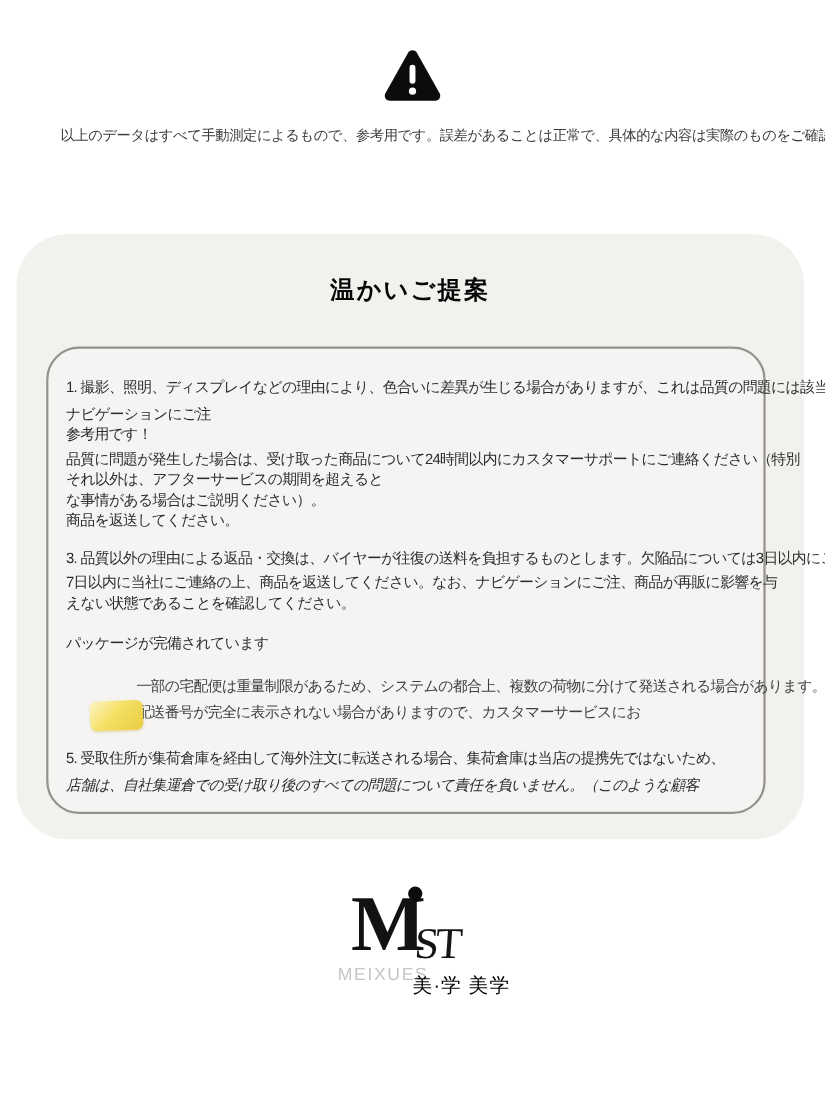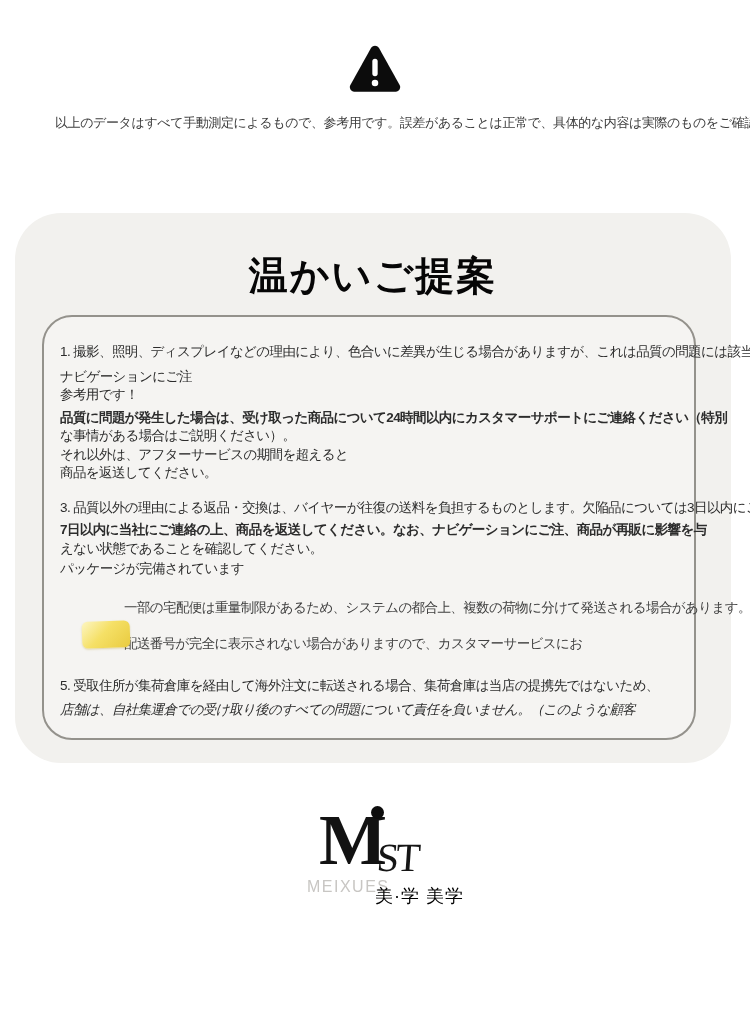--- a/index.html
+++ b/index.html
@@ -15,39 +15,39 @@
     position:absolute;left:55px;top:114px;white-space:nowrap;
     font-size:13px;letter-spacing:-0.4px;color:#3c3c3c;
   }
   
   .card{
     position:absolute;left:15px;top:213px;width:716px;height:550px;
     background:#f2f1ee;border-radius:46px;
   }
   .card-title{
     position:absolute;left:0;top:36px;width:100%;text-align:center;
-    font-size:39px;font-weight:800;color:#060606;letter-spacing:2px;
+    font-size:22px;font-weight:800;color:#060606;letter-spacing:2px;
   }
   
   .notice-box{
     position:absolute;left:27px;top:102px;width:654px;height:425px;
     background:#f5f4f2;border:2px solid #94928c;border-radius:30px;
     padding:26px 0 0 16px;box-sizing:border-box;overflow:visible;
   }
   .ln{
     font-size:13.5px;line-height:18.5px;letter-spacing:-0.6px;
     color:#2c2c2c;white-space:nowrap;
   }
   .gap6{margin-top:6px;}
-  .gap4{margin-top:4px;font-weight:bold;}
+  .gap4{margin-top:4px;}
   .gap16{margin-top:16px;}
-  .gap2{margin-top:2px;}
+  .gap2{margin-top:18px;}
   .red-block{position:relative;margin-top:20px;padding-left:64px;}
   .red{color:#404040;}
-  .red-gap{margin-top:18px;}
+  .red-gap{margin-top:6px;}
   .yellow-chip{
     position:absolute;left:22px;top:22px;width:48px;height:27px;
     border-radius:6px;transform:rotate(-2deg);
     background:linear-gradient(135deg,#fdf6c4 0%,#f5e066 45%,#e9cb3f 100%);
     box-shadow:0 1px 2px rgba(180,150,30,0.35);
   }
   .sec5{margin-top:23px;}
   .gap6b{margin-top:6px;font-style:italic;}
   .watermark{
     position:absolute;left:465px;top:322px;width:14px;height:8px;
@@ -97,22 +97,22 @@
 <div class="card">
   <div class="card-title">温かいご提案</div>
   <div class="watermark"></div>
 
   <div class="notice-box">
     <div class="ln">1. 撮影、照明、ディスプレイなどの理由により、色合いに差異が生じる場合がありますが、これは品質の問題には該当しません。</div>
     <div class="ln gap6">ナビゲーションにご注</div>
     <div class="ln">参考用です！</div>
 
     <div class="ln gap4">品質に問題が発生した場合は、受け取った商品について24時間以内にカスタマーサポートにご連絡ください（特別</div>
+    <div class="ln">それ以外は、アフターサービスの期間を超えると</div>
     <div class="ln">な事情がある場合はご説明ください）。</div>
-    <div class="ln">それ以外は、アフターサービスの期間を超えると</div>
     <div class="ln">商品を返送してください。</div>
 
     <div class="ln gap16">3. 品質以外の理由による返品・交換は、バイヤーが往復の送料を負担するものとします。欠陥品については3日以内にご連絡ください。</div>
     <div class="ln gap4">7日以内に当社にご連絡の上、商品を返送してください。なお、ナビゲーションにご注、商品が再販に影響を与</div>
     <div class="ln">えない状態であることを確認してください。</div>
     <div class="ln gap2">パッケージが完備されています</div>
 
     <div class="red-block">
       <div class="yellow-chip"></div>
       <div class="ln red">一部の宅配便は重量制限があるため、システムの都合上、複数の荷物に分けて発送される場合があります。</div>

